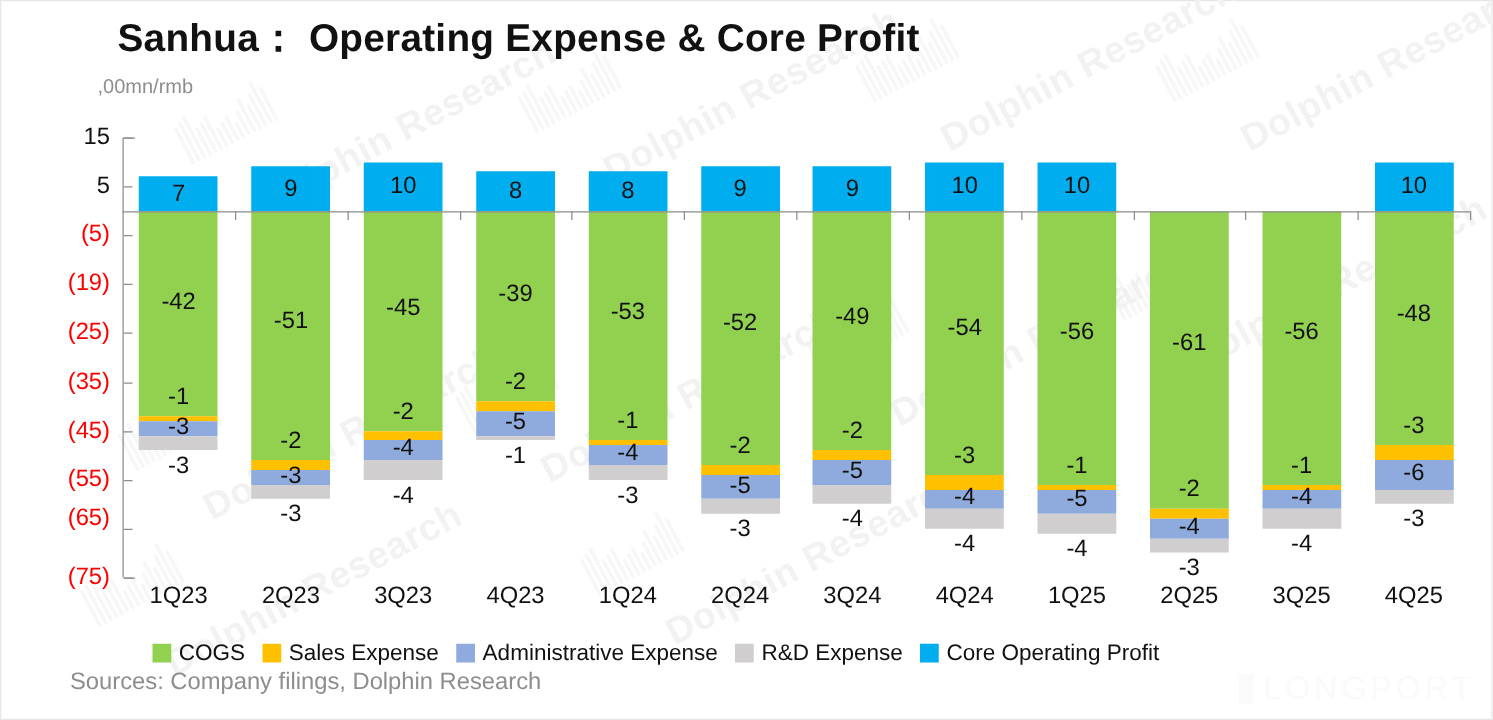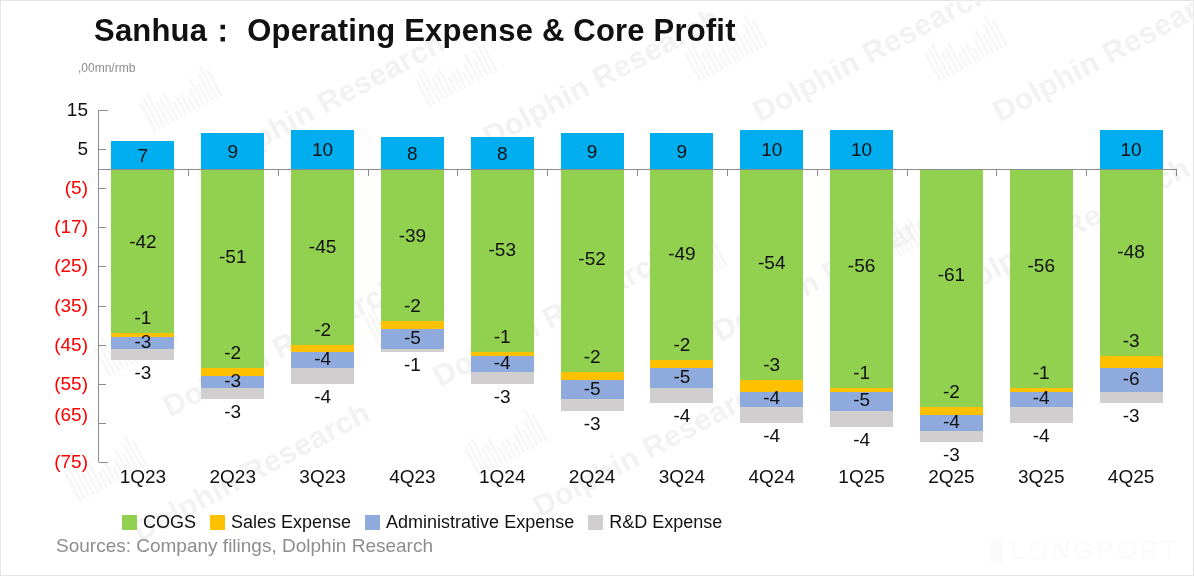--- a/index.html
+++ b/index.html
@@ -16,21 +16,21 @@
       transform:rotate(-28deg);white-space:nowrap;letter-spacing:.5px;}
   .wm-fan{position:absolute;width:86px;height:52px;transform:rotate(-28deg);opacity:.55;}
   .wm-fan i{position:absolute;bottom:0;width:3px;background:#f1f1f1;border-radius:1px;display:block;}
   .wm-lp{position:absolute;right:14px;bottom:10px;color:#fafafa;font-size:26px;
          letter-spacing:3px;font-weight:400;display:flex;align-items:center;gap:8px;}
   .wm-lp .mark{display:inline-block;width:12px;height:24px;background:#fafafa;}
 
   
   .title{position:absolute;left:94px;top:10px;font-size:31px;font-weight:700;color:#111;
          letter-spacing:.2px;z-index:5;white-space:nowrap;}
-  .unit{position:absolute;left:78px;top:61px;font-size:12px;color:#8d8d8d;z-index:5;}
+  .unit{position:absolute;left:78px;top:61px;font-size:16px;color:#8d8d8d;z-index:5;}
 
   
   .plot{position:absolute;left:98px;top:110px;width:1078px;height:352px;z-index:4;}
   .axis-line{position:absolute;left:0;top:0;width:1px;height:352px;background:#8c8c8c;}
   .axis-cap{position:absolute;width:9px;height:1px;background:#8c8c8c;left:1px;}
   .tick{position:absolute;left:1px;width:7px;height:1px;background:#8c8c8c;}
   .ylabel{position:absolute;text-align:right;font-size:19px;white-space:nowrap;
           transform:translateY(-50%);z-index:5;}
   .ylabel.pos{color:#111;}
   .ylabel.neg{color:#ff0000;}
@@ -557,26 +557,30 @@
       <span>Sales Expense</span>
     </div>
     <div class="lg">
       <span class="sw" style="background: rgb(143, 170, 220);"></span>
       <span>Administrative Expense</span>
     </div>
     <div class="lg">
       <span class="sw" style="background: rgb(208, 206, 206);"></span>
       <span>R&amp;D Expense</span>
     </div>
+    <div class="lg">
+      <span class="sw" style="background: rgb(0, 174, 239);"></span>
+      <span>Core Operating Profit</span>
+    </div>
   </div>
 
 <div class="sources">Sources: Company filings, Dolphin Research</div>
 
 <div class="ylabel pos" style="top: 110px; left: 0px; width: 88px; position: absolute;">15</div>
 <div class="ylabel pos" style="top: 149.111px; left: 0px; width: 88px; position: absolute;">5</div>
 <div class="ylabel neg" style="top: 188.222px; left: 0px; width: 88px; position: absolute;">(5)</div>
-<div class="ylabel neg" style="top: 227.333px; left: 0px; width: 88px; position: absolute;">(17)</div>
+<div class="ylabel neg" style="top: 227.333px; left: 0px; width: 88px; position: absolute;">(19)</div>
 <div class="ylabel neg" style="top: 266.444px; left: 0px; width: 88px; position: absolute;">(25)</div>
 <div class="ylabel neg" style="top: 305.556px; left: 0px; width: 88px; position: absolute;">(35)</div>
 <div class="ylabel neg" style="top: 344.667px; left: 0px; width: 88px; position: absolute;">(45)</div>
 <div class="ylabel neg" style="top: 383.778px; left: 0px; width: 88px; position: absolute;">(55)</div>
 <div class="ylabel neg" style="top: 415px; left: 0px; width: 88px; position: absolute;">(65)</div>
 <div class="ylabel neg" style="top: 462px; left: 0px; width: 88px; position: absolute;">(75)</div>
 
 </body></html>

